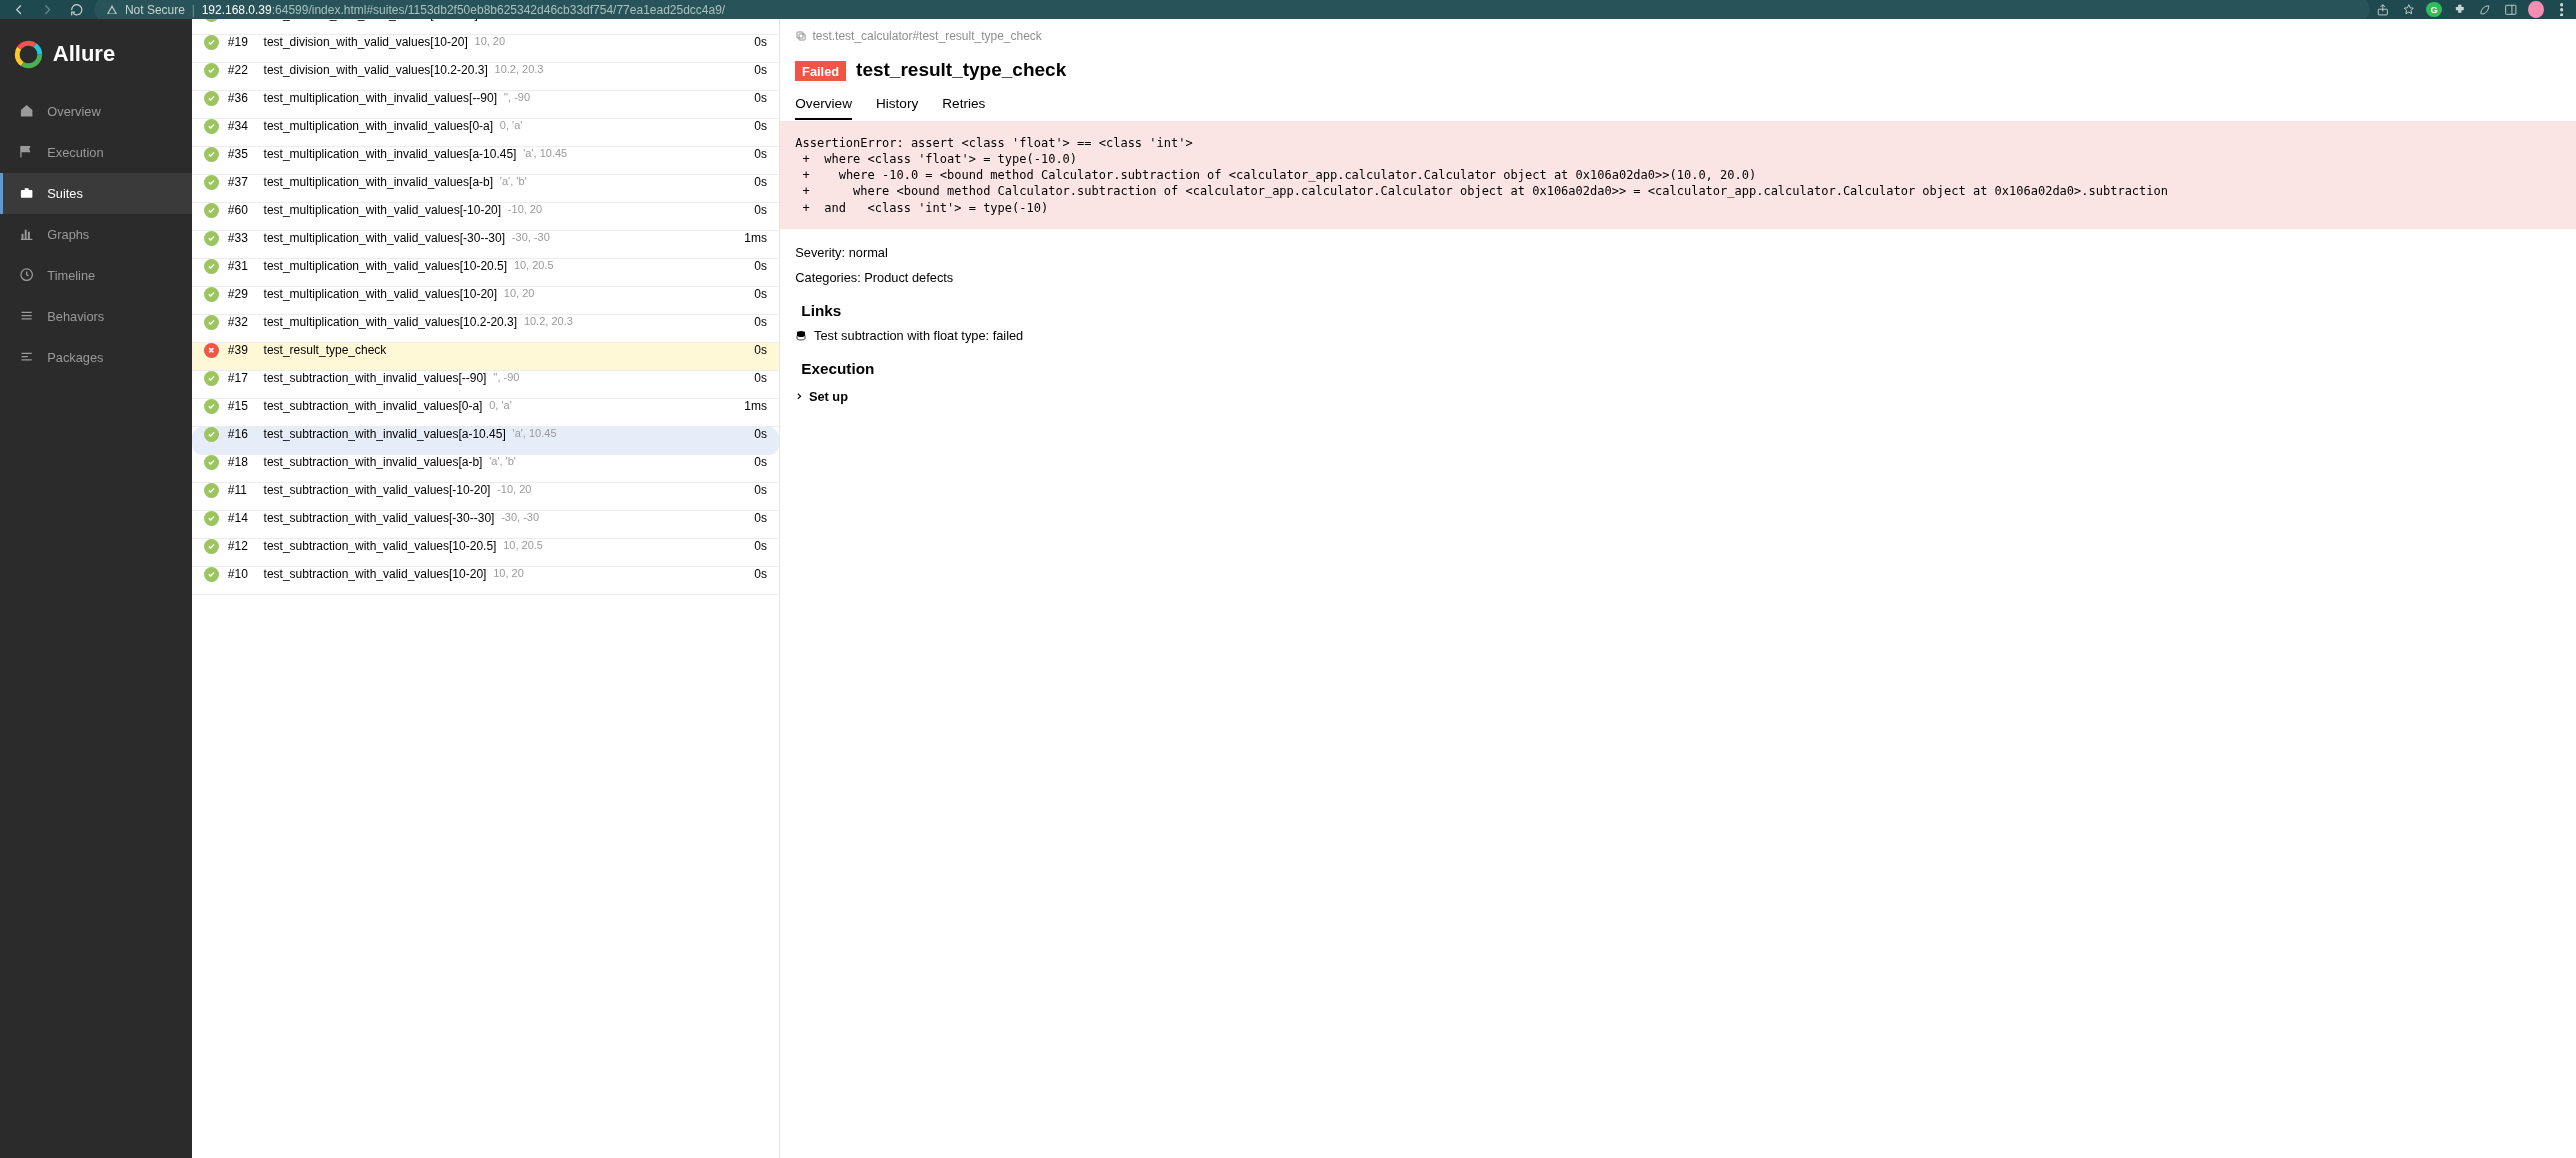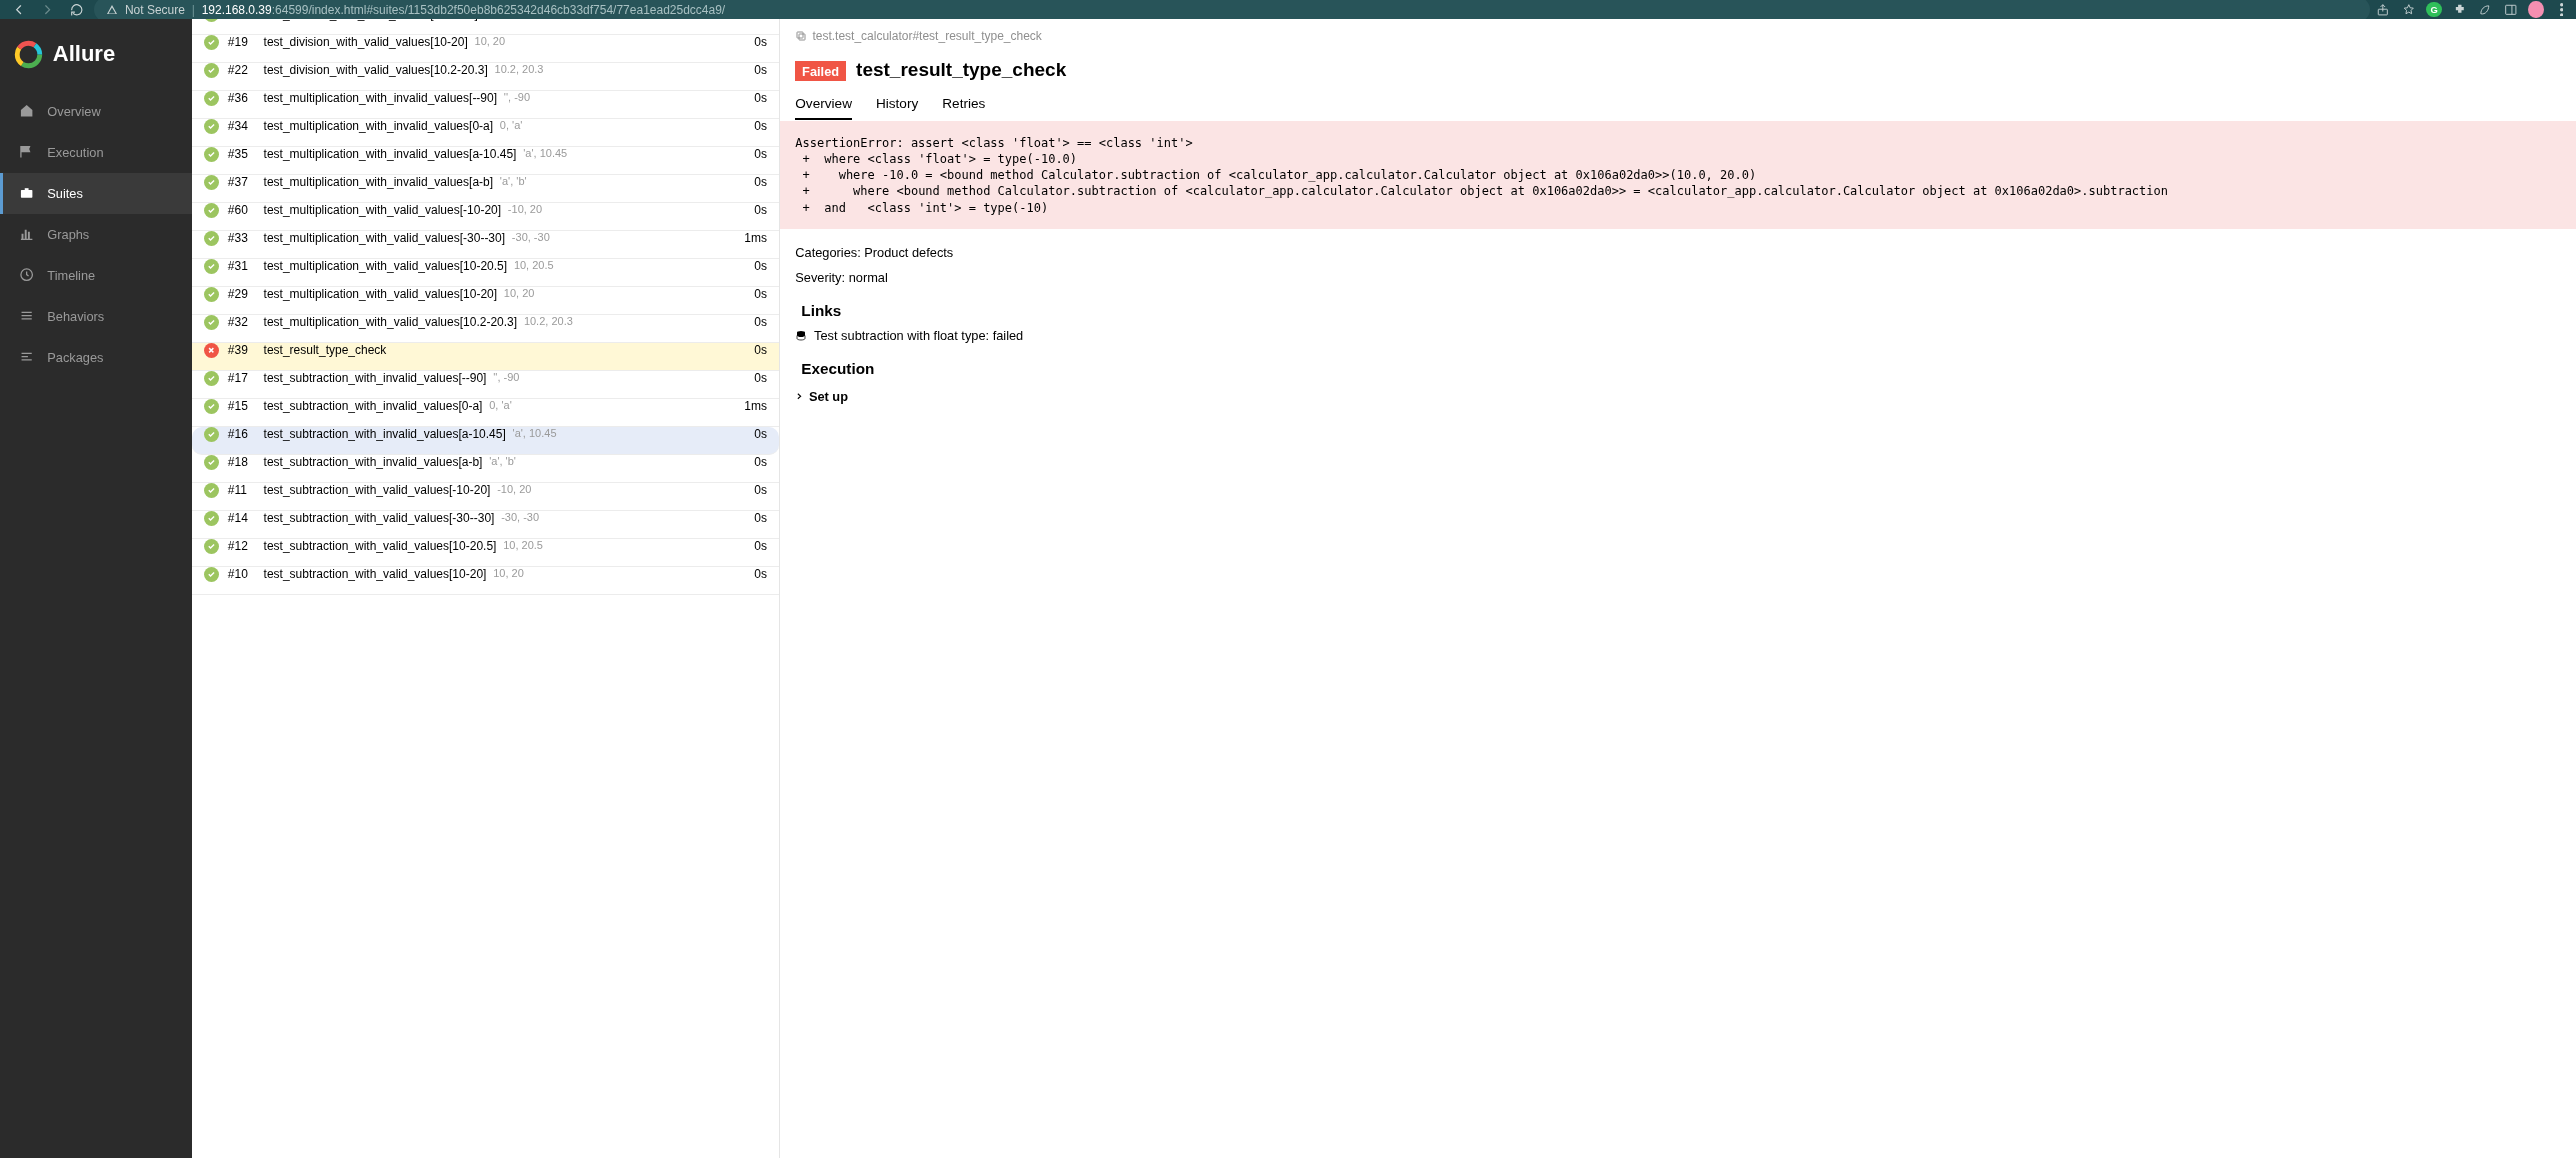--- a/index.html
+++ b/index.html
@@ -469,22 +469,22 @@
       <div class="tab active">Overview</div>
       <div class="tab">History</div>
       <div class="tab">Retries</div>
     </div>
     <div class="errbox">AssertionError: assert &lt;class 'float'&gt; == &lt;class 'int'&gt;
  +  where &lt;class 'float'&gt; = type(-10.0)
  +    where -10.0 = &lt;bound method Calculator.subtraction of &lt;calculator_app.calculator.Calculator object at 0x106a02da0&gt;&gt;(10.0, 20.0)
  +      where &lt;bound method Calculator.subtraction of &lt;calculator_app.calculator.Calculator object at 0x106a02da0&gt;&gt; = &lt;calculator_app.calculator.Calculator object at 0x106a02da0&gt;.subtraction
  +  and   &lt;class 'int'&gt; = type(-10)</div>
     <div class="meta">
+      <p><span>Severity:</span> <span>normal</span></p>
       <p><span>Categories:</span> <span>Product defects</span></p>
-      <p><span>Severity:</span> <span>normal</span></p>
       <div class="sect">Links</div>
       <div class="link-row">
         <span>
             <svg width="12" height="12" viewBox="0 0 24 24" fill="#000">
               <ellipse cx="12" cy="5" rx="8" ry="3"></ellipse>
               <path d="M4 5v6c0 1.7 3.6 3 8 3s8-1.3 8-3V5"></path>
               <path d="M4 11v6c0 1.7 3.6 3 8 3s8-1.3 8-3v-6" fill="none" stroke="#000" stroke-width="1.5"></path>
             </svg>
           </span>
         <span>Test subtraction with float type: failed</span>

